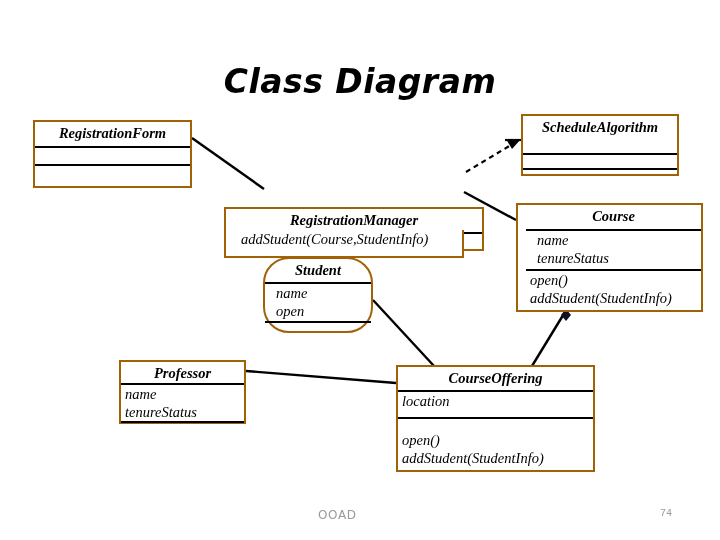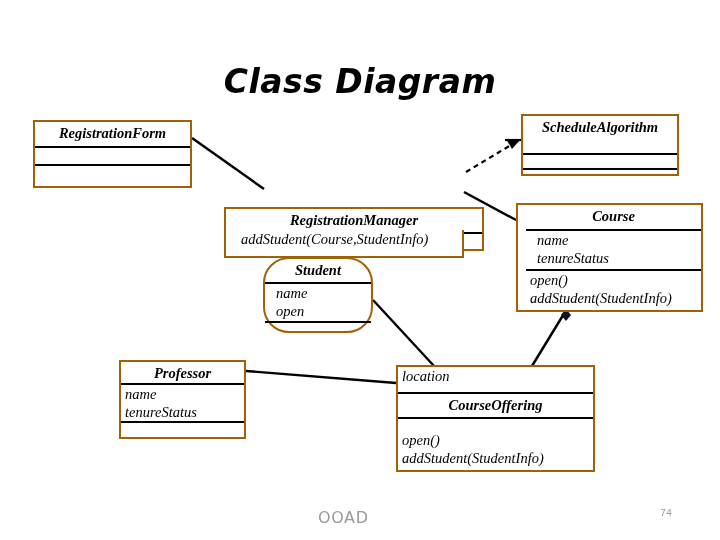--- a/index.html
+++ b/index.html
@@ -85,21 +85,21 @@
   .uml-empty {
     min-height: 12px;
   }
 
   
   #footer-label {
     position: absolute;
     left: 318px;
     top: 508px;
     font-family: "DejaVu Sans", sans-serif;
-    font-size: 16px;
+    font-size: 12px;
     color: #9a9a9a;
     letter-spacing: 0.6px;
   }
   #footer-page {
     position: absolute;
     left: 660px;
     top: 508px;
     font-family: Liberation Mono, monospace;
     font-size: 10px;
     color: #9a9a9a;
@@ -167,34 +167,34 @@
 
   <div class="uml-class" style="left:263px; top:257px; width:110px; height:76px;border-radius:26px;">
     <div class="uml-compartment uml-name" style="height:25px;">Student</div>
     <div class="uml-compartment uml-attrs" style="height:39px;">
       <div class="uml-line indent">name</div>
       <div class="uml-line indent">open</div>
     </div>
     <div class="uml-compartment uml-ops uml-empty last" style="height:8px;"></div>
   </div>
 
-  <div class="uml-class" style="left:119px; top:360px; width:127px; height:79px;">
+  <div class="uml-class" style="left:119px; top:360px; width:127px; height:64px;">
     <div class="uml-compartment uml-name" style="height:23px;">Professor</div>
     <div class="uml-compartment uml-attrs" style="height:38px;">
       <div class="uml-line">name</div>
       <div class="uml-line">tenureStatus</div>
     </div>
     <div class="uml-compartment uml-ops uml-empty last" style="height:12px;"></div>
   </div>
 
   <div class="uml-class" style="left:396px; top:365px; width:199px; height:107px;">
+    <div class="uml-compartment uml-name" style="height:25px;">CourseOffering</div>
     <div class="uml-compartment uml-attrs" style="height:27px;">
       <div class="uml-line">location</div>
     </div>
-    <div class="uml-compartment uml-name" style="height:25px;">CourseOffering</div>
     <div class="uml-compartment uml-ops last" style="height:51px; padding-top:13px;">
       <div class="uml-line">open()</div>
       <div class="uml-line">addStudent(StudentInfo)</div>
     </div>
   </div>
 
   <div id="footer-label">OOAD</div>
   <div id="footer-page">74</div>
 
 </div>

